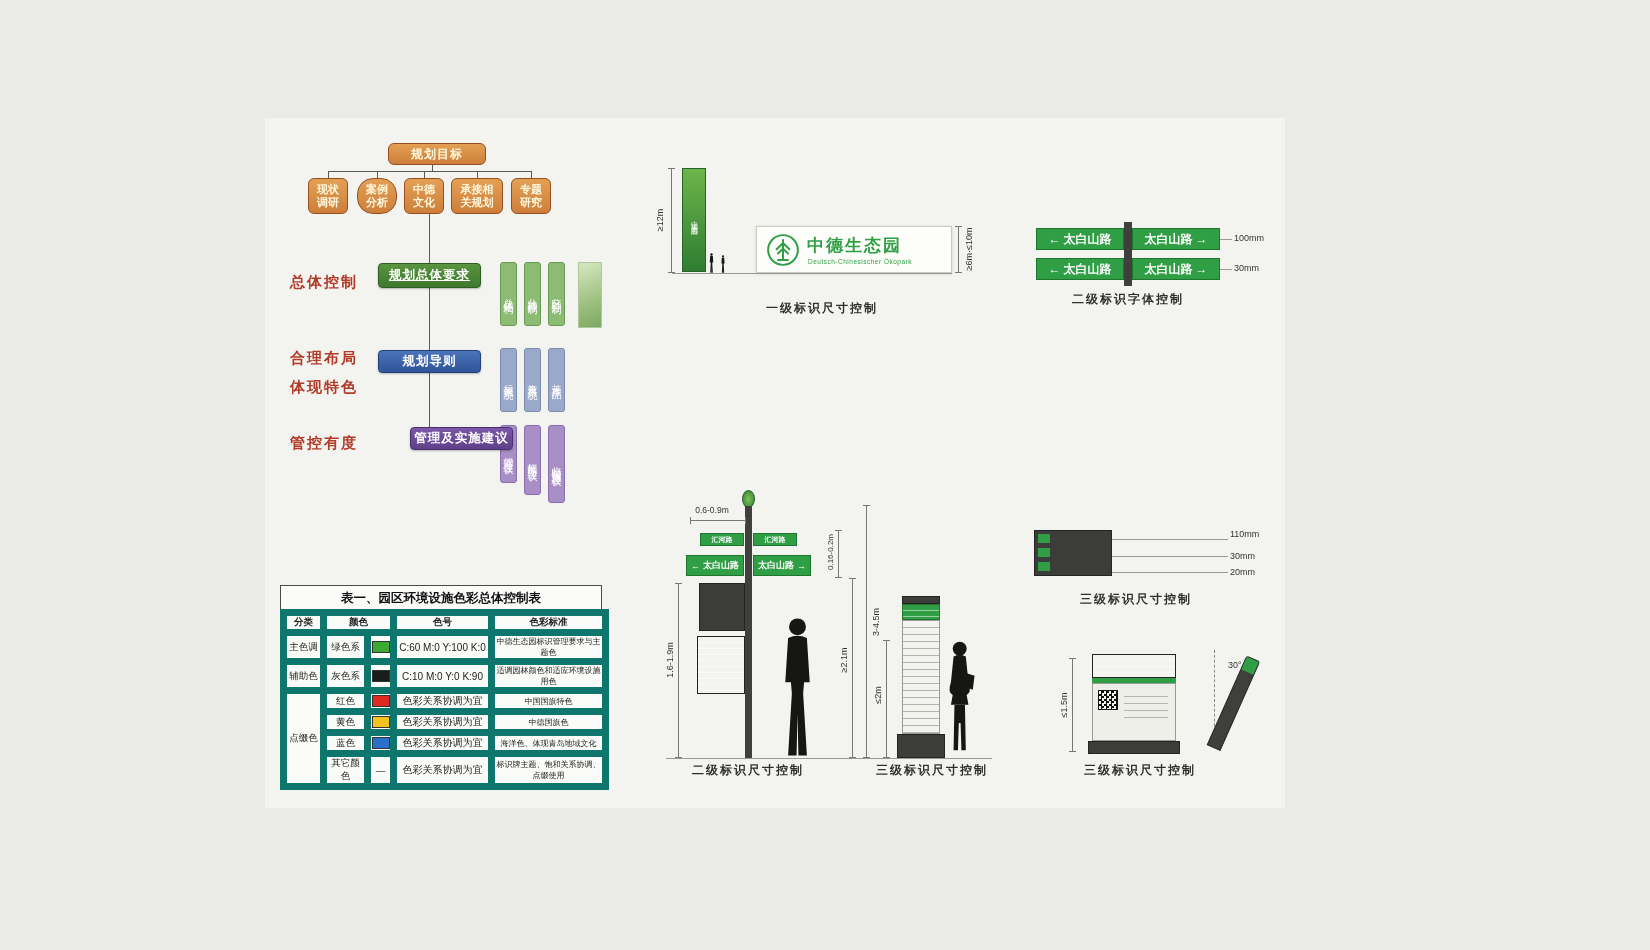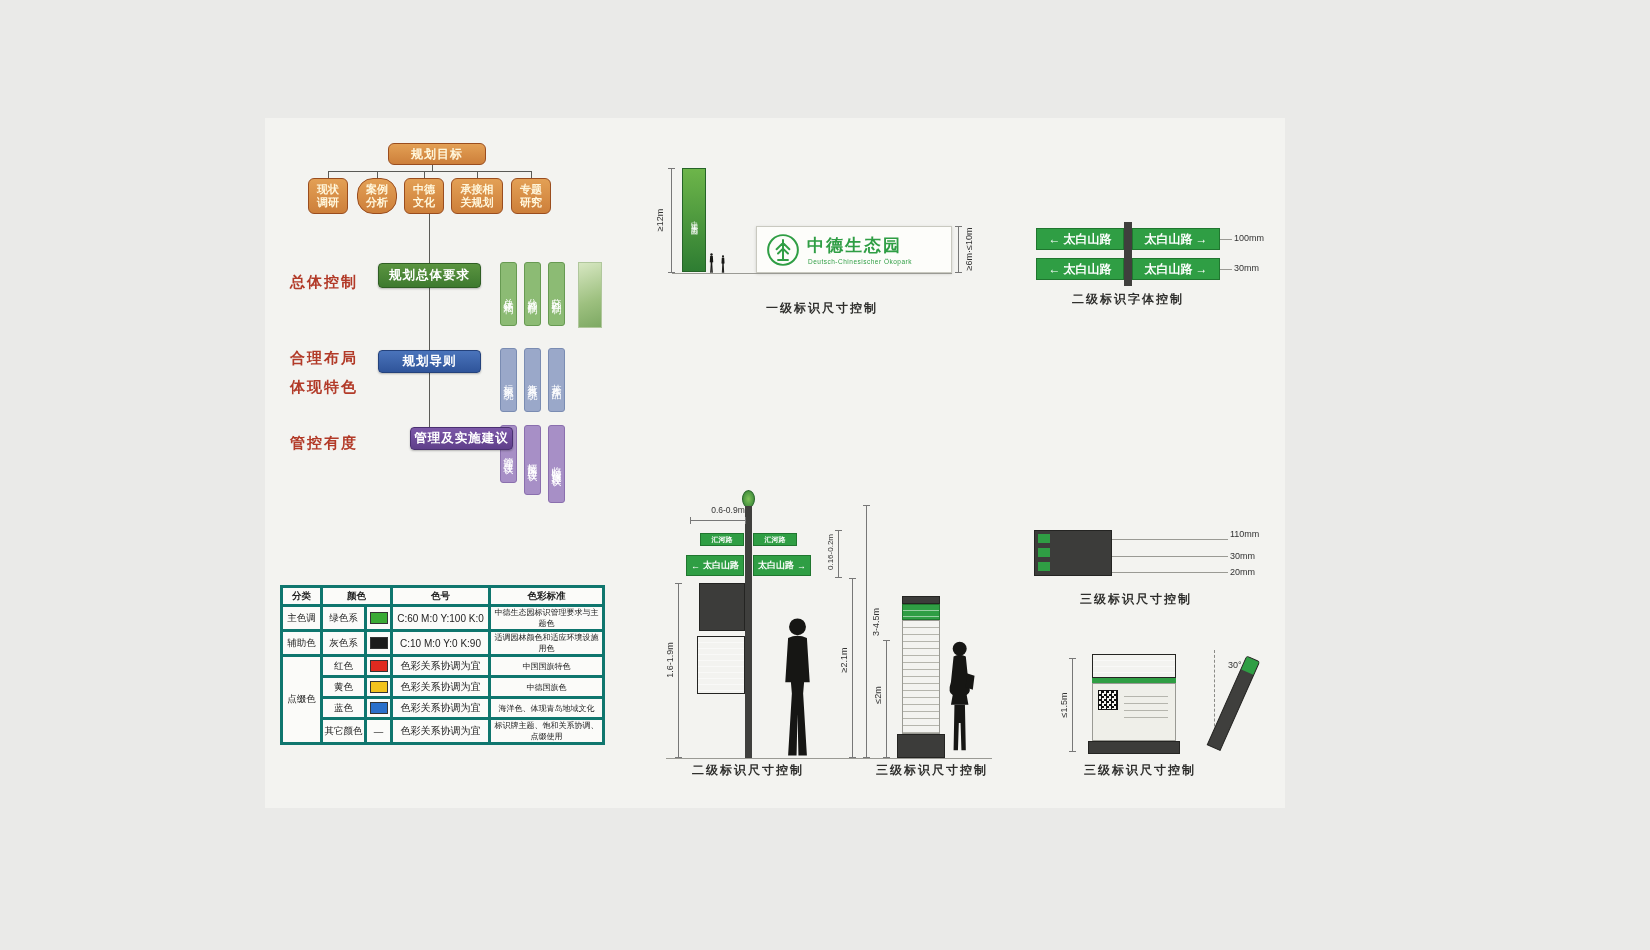--- a/index.html
+++ b/index.html
@@ -17,21 +17,21 @@
   .stage-green{background:linear-gradient(#5a9440,#3e7a2f);border:1px solid #2f5e24;}
   .stage-blue{background:linear-gradient(#4a74bb,#2f549a);border:1px solid #24427c;}
   .stage-purple{background:linear-gradient(#7c58a8,#5f3f8a);border:1px solid #4a3070;margin-left:32px;}
   .pill{writing-mode:vertical-rl;text-align:center;color:#fff;font-size:10px;letter-spacing:2px;border-radius:3px;line-height:16px;}
   .pill-green{background:#8cbb74;border:1px solid #679a52;}
   .pill-blue{background:#9aa8c9;border:1px solid #7a8cb2;}
   .pill-purple{background:#a78fc6;border:1px solid #8a6fae;}
   .photo{background:linear-gradient(160deg,#d7e7c2,#9dc07f 60%,#7da963);border:1px solid #b0c79c;}
   .tbl-title{border:1px solid #4a4a4a;border-bottom:none;background:#fbfbf9;font-weight:bold;font-size:12.5px;text-align:center;line-height:24px;height:24px;color:#111;}
   table.ctl{border-collapse:collapse;background:#fbfbf9;table-layout:fixed;width:322px;}
-  .ctl th,.ctl td{border:3px solid #0f766e;font-size:9.5px;color:#222;text-align:center;padding:0 1px;height:21px;overflow:hidden;}
+  .ctl th,.ctl td{border:7px solid #0f766e;font-size:9.5px;color:#222;text-align:center;padding:0 1px;height:21px;overflow:hidden;}
   .ctl th{font-weight:bold;height:19px;}
   .ctl .std{font-size:8px;}
   .ctl .code{font-size:10px;}
   .swatch{display:inline-block;width:18px;height:12px;border:1px solid #333;vertical-align:middle;}
   .caption{font-size:12px;color:#2f2f2d;text-align:center;letter-spacing:2px;font-weight:bold;}
   .dim-v{width:1px;background:#777;}
   .dim-v::before,.dim-v::after{content:"";position:absolute;left:-3px;width:7px;height:1px;background:#777;}
   .dim-v::before{top:0;}
   .dim-v::after{bottom:0;}
   .dim-h{height:1px;background:#777;}
@@ -79,40 +79,41 @@
   <div class="abs input-box" style="left:404px;top:178px;width:40px;height:36px;">中德
 文化</div>
   <div class="abs input-box" style="left:451px;top:178px;width:52px;height:36px;">承接相
 关规划</div>
   <div class="abs input-box" style="left:511px;top:178px;width:40px;height:36px;">专题
 研究</div>
 
   <div class="abs flow-line" style="left:429px;top:214px;width:1px;height:224px;z-index:1;"></div>
 
   <div class="abs stage-label" style="left:290px;top:267px;">总体控制</div>
-  <div class="abs stage-box stage-green" style="left:378px;top:263px;width:103px;height:25px;">规划总体要求</div>
+  <div class="abs stage-box stage-green" style="left:378px;top:263px;width:103px;height:25px;text-decoration:underline;">规划总体要求</div>
   <div class="abs pill pill-green" style="left:500px;top:262px;width:17px;height:64px;">总体结构</div>
   <div class="abs pill pill-green" style="left:524px;top:262px;width:17px;height:64px;">分路控制</div>
   <div class="abs pill pill-green" style="left:548px;top:262px;width:17px;height:64px;">分区控制</div>
   <div class="abs photo" style="left:578px;top:262px;width:24px;height:66px;"></div>
 
   <div class="abs stage-label" style="left:290px;top:344px;font-family:Liberation Serif, serif;">合理布局
 体现特色</div>
   <div class="abs stage-box stage-blue" style="left:378px;top:350px;width:103px;height:23px;">规划导则</div>
   <div class="abs pill pill-blue" style="left:500px;top:348px;width:17px;height:64px;">标识系统</div>
   <div class="abs pill pill-blue" style="left:524px;top:348px;width:17px;height:64px;">街具系统</div>
   <div class="abs pill pill-blue" style="left:548px;top:348px;width:17px;height:64px;">艺术作品</div>
 
   <div class="abs stage-label" style="left:290px;top:428px;">管控有度</div>
   <div class="abs stage-box stage-purple" style="left:378px;top:427px;width:103px;height:23px;">管理及实施建议</div>
   <div class="abs pill pill-purple" style="left:500px;top:425px;width:17px;height:58px;">管理建议</div>
   <div class="abs pill pill-purple" style="left:524px;top:425px;width:17px;height:70px;">拓展区建议</div>
   <div class="abs pill pill-purple" style="left:548px;top:425px;width:17px;height:78px;">临时设施建议</div>
 
   <div class="abs" style="left:280px;top:585px;width:322px;">
+    <div class="tbl-title">表一、园区环境设施色彩总体控制表</div>
     <table class="ctl">
       <colgroup>
           <col style="width:40px">
           <col style="width:44px">
           <col style="width:26px">
           <col style="width:98px">
           <col style="width:114px">
         </colgroup>
       <tbody>
           <tr>
@@ -206,21 +207,21 @@
     <span>→</span>
   </div>
   <div class="abs hairline" style="left:1220px;top:239px;width:12px;"></div>
   <div class="abs hairline" style="left:1220px;top:269px;width:12px;"></div>
   <div class="abs dim-label" style="left:1234px;top:233px;">100mm</div>
   <div class="abs dim-label" style="left:1234px;top:263px;">30mm</div>
   <div class="abs caption" style="left:1048px;top:291px;width:160px;">二级标识字体控制</div>
 
   <div class="abs finial" style="left:742px;top:490px;width:13px;height:18px;"></div>
   <div class="abs pole" style="left:745px;top:506px;width:7px;height:252px;"></div>
-  <div class="abs dim-label ctr" style="left:728px;top:510px;font-size:8.5px;">0.6-0.9m</div>
+  <div class="abs dim-label ctr" style="left:712px;top:510px;font-size:8.5px;">0.6-0.9m</div>
   <div class="abs dim-h" style="left:690px;top:520px;width:56px;"></div>
   <div class="abs green-panel" style="left:700px;top:533px;width:44px;height:13px;font-size:7px;">汇河路</div>
   <div class="abs green-panel" style="left:753px;top:533px;width:44px;height:13px;font-size:7px;">汇河路</div>
   <div class="abs green-panel" style="left:686px;top:555px;width:58px;height:21px;font-size:9px;">
     <span>←</span>
     <span>太白山路</span>
   </div>
   <div class="abs green-panel" style="left:753px;top:555px;width:58px;height:21px;font-size:9px;">
     <span>太白山路</span>
     <span>→</span>

